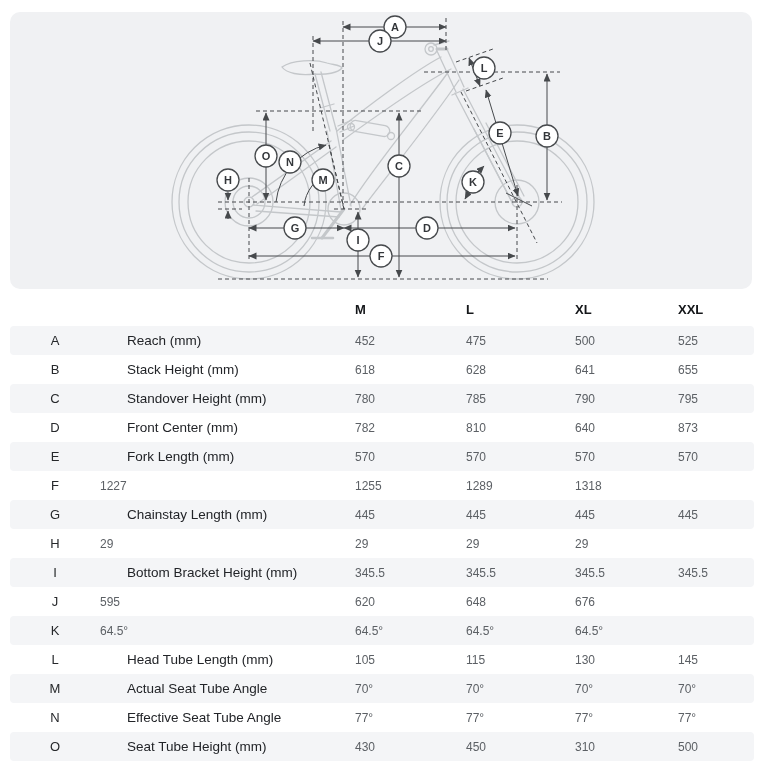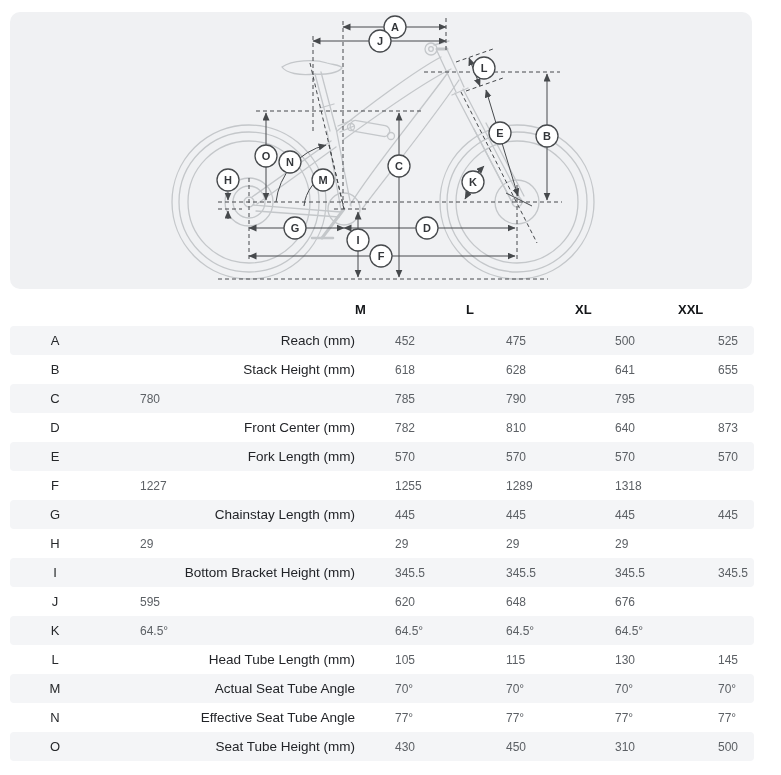--- a/index.html
+++ b/index.html
@@ -20,22 +20,22 @@
   .co text{fill:#33363a;font:700 11px "Liberation Sans",sans-serif;text-anchor:middle;}
   
   .geo-table{width:781px;}
   .grid-row{display:grid;grid-template-columns:90px 255px 111px 109px 103px 76px;
             align-items:center;margin-left:10px;width:744px;}
   .header-row{height:33px;margin-top:1px;}
   .size-header{font-size:13px;font-weight:700;color:var(--header-text);}
   .row{height:29px;border-radius:4px;}
   .row:nth-child(odd){background:var(--stripe);}
   .cell.letter{text-align:center;font-size:13px;color:var(--letter-text);}
-  .cell.label{padding-left:27px;font-size:13.5px;color:var(--label-text);text-align:right;}
-  .cell.value{font-size:12px;color:var(--value-text);margin-left:40px;}
+  .cell.label{padding-left:27px;font-size:13.5px;color:var(--label-text);}
+  .cell.value{font-size:12px;color:var(--value-text);}
 </style>
 </head>
 <body>
 
 <svg width="781" height="292" viewBox="0 0 781 292">
   <defs>
     <marker id="arr" markerWidth="9" markerHeight="8" refX="7.5" refY="3.5" orient="auto-start-reverse" markerUnits="userSpaceOnUse">
       <path class="arrowhead" d="M0,0 L8,3.5 L0,7 Z"></path>
     </marker>
   </defs>
@@ -222,20 +222,21 @@
     <div class="cell letter">B</div>
     <div class="cell label">Stack Height (mm)</div>
     <div class="cell value">618</div>
     <div class="cell value">628</div>
     <div class="cell value">641</div>
     <div class="cell value">655</div>
   </div>
 
   <div class="grid-row row">
     <div class="cell letter">C</div>
+    <div class="cell label">Standover Height (mm)</div>
     <div class="cell value">780</div>
     <div class="cell value">785</div>
     <div class="cell value">790</div>
     <div class="cell value">795</div>
   </div>
 
   <div class="grid-row row">
     <div class="cell letter">D</div>
     <div class="cell label">Front Center (mm)</div>
     <div class="cell value">782</div>

